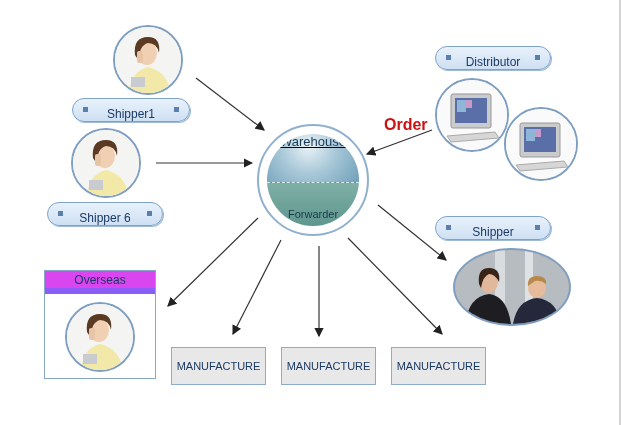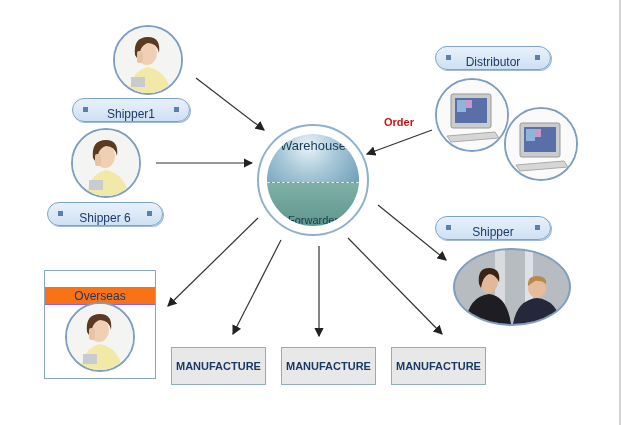--- a/index.html
+++ b/index.html
@@ -6,28 +6,28 @@
   body{width:621px;height:425px;background:#ffffff;position:relative;overflow:hidden;font-family:"Liberation Sans",sans-serif;}
   .right-border{position:absolute;left:619px;top:0;width:2px;height:425px;background:#d4d4d4;}
   svg.arrows{position:absolute;left:0;top:0;}
   .pill{position:absolute;height:22px;border:1px solid #7ea3c9;border-radius:12px;background:linear-gradient(#e8f1fb,#cfe0f3);box-shadow:1px 1px 0 #9fbad6;display:flex;align-items:flex-end;justify-content:center;font-size:12px;color:#1a3a66;}
   .pill .dot{position:absolute;top:8px;width:5px;height:5px;background:#5a80ad;}
   .pill .dot.l{left:10px;} .pill .dot.r{right:10px;}
   .circle{position:absolute;border-radius:50%;border:2px solid #7e9fc2;background:#fff;overflow:hidden;}
   .person{position:absolute;left:0;top:0;width:100%;height:100%;}
   .hub{position:absolute;left:257px;top:124px;width:108px;height:108px;border-radius:50%;border:2px solid #8fb0cf;background:#fff;}
   .hub-inner{position:absolute;left:8px;top:8px;width:92px;height:92px;border-radius:50%;overflow:hidden;}
-  .hub-top{position:absolute;left:0;top:0;width:100%;height:52%;background:radial-gradient(circle at 45% 25%,#eaf3f8 0%,#a8c8d8 45%,#6f9fb8 100%);display:flex;align-items:center;justify-content:center;padding-bottom:24px;box-sizing:border-box;}
-  .hub-bot{position:absolute;left:0;top:52%;width:100%;height:48%;background:linear-gradient(#7fb0a6,#5f968e);border-top:1px dashed #dfe9ee;display:flex;align-items:flex-end;justify-content:center;padding-top:20px;box-sizing:border-box;}
+  .hub-top{position:absolute;left:0;top:0;width:100%;height:52%;background:radial-gradient(circle at 45% 25%,#eaf3f8 0%,#a8c8d8 45%,#6f9fb8 100%);display:flex;align-items:flex-start;justify-content:center;padding-bottom:24px;box-sizing:border-box;text-decoration:underline;}
+  .hub-bot{position:absolute;left:0;top:52%;width:100%;height:48%;background:linear-gradient(#7fb0a6,#5f968e);border-top:1px dashed #dfe9ee;display:flex;align-items:center;justify-content:center;padding-top:20px;box-sizing:border-box;}
   .hub-top span{font-size:13px;color:#173a56;}
   .hub-bot span{font-size:11px;color:#173a4a;}
-  .order{position:absolute;left:384px;top:116px;font-weight:bold;color:#cc1111;font-size:11px;}
+  .order{position:absolute;left:384px;top:116px;font-weight:bold;color:#cc1111;font-size:16px;}
   .overseas{position:absolute;left:44px;top:270px;width:110px;height:107px;border:1px solid #87a7c8;background:#fff;}
-  .overseas .hdr{height:17px;background:#f97316;border-bottom:1px solid #8b5cf6;display:flex;align-items:center;justify-content:center;font-size:12px;color:#1a3a66;margin-top:16px;}
-  .mfg{position:absolute;top:347px;width:93px;height:36px;border:1px solid #8daccb;background:#e8e8e8;display:flex;align-items:center;justify-content:center;font-size:11px;color:#1a3a66;font-weight:bold;}
+  .overseas .hdr{height:17px;background:#d946ef;border-bottom:6px solid #8b5cf6;display:flex;align-items:center;justify-content:center;font-size:12px;color:#1a3a66;}
+  .mfg{position:absolute;top:347px;width:93px;height:36px;border:1px solid #8daccb;background:#e8e8e8;display:flex;align-items:center;justify-content:center;font-size:11px;color:#1a3a66;}
   .buyers-oval{position:absolute;left:453px;top:248px;width:114px;height:74px;border-radius:50%;border:2px solid #7e9fc2;overflow:hidden;background:#8f9aa3;}
 </style>
 </head>
 <body>
 
 <div class="right-border"></div>
 
 <svg class="arrows" width="621" height="425">
   <defs>
     <marker id="ah" markerWidth="8" markerHeight="8" refX="7" refY="4" orient="auto">

